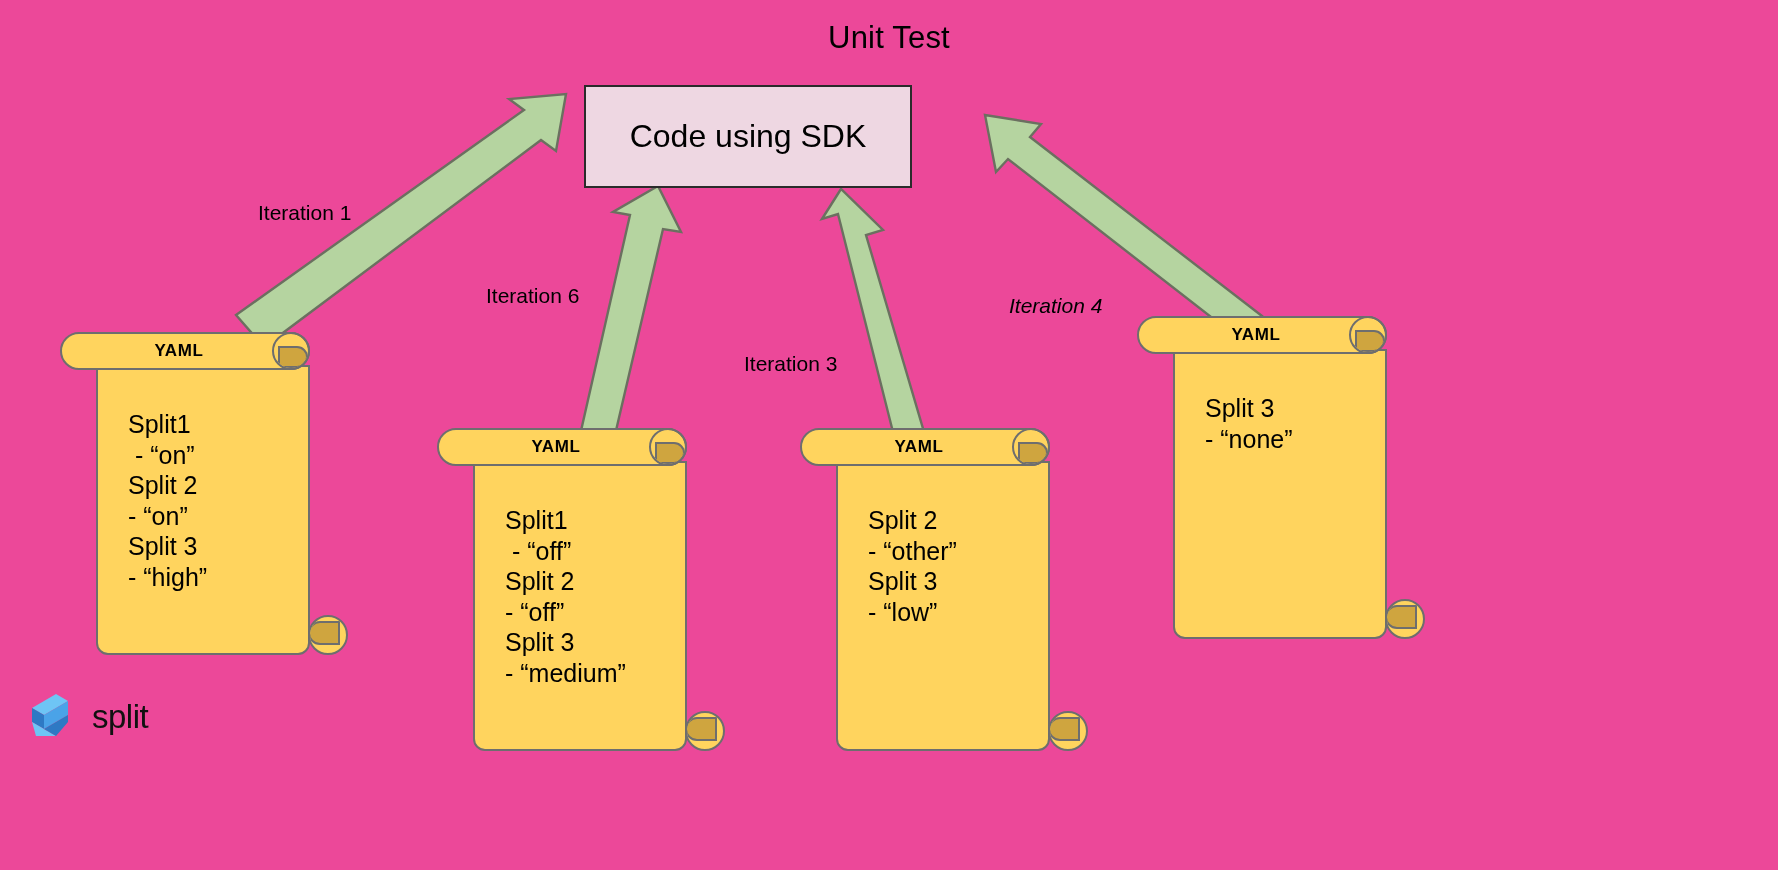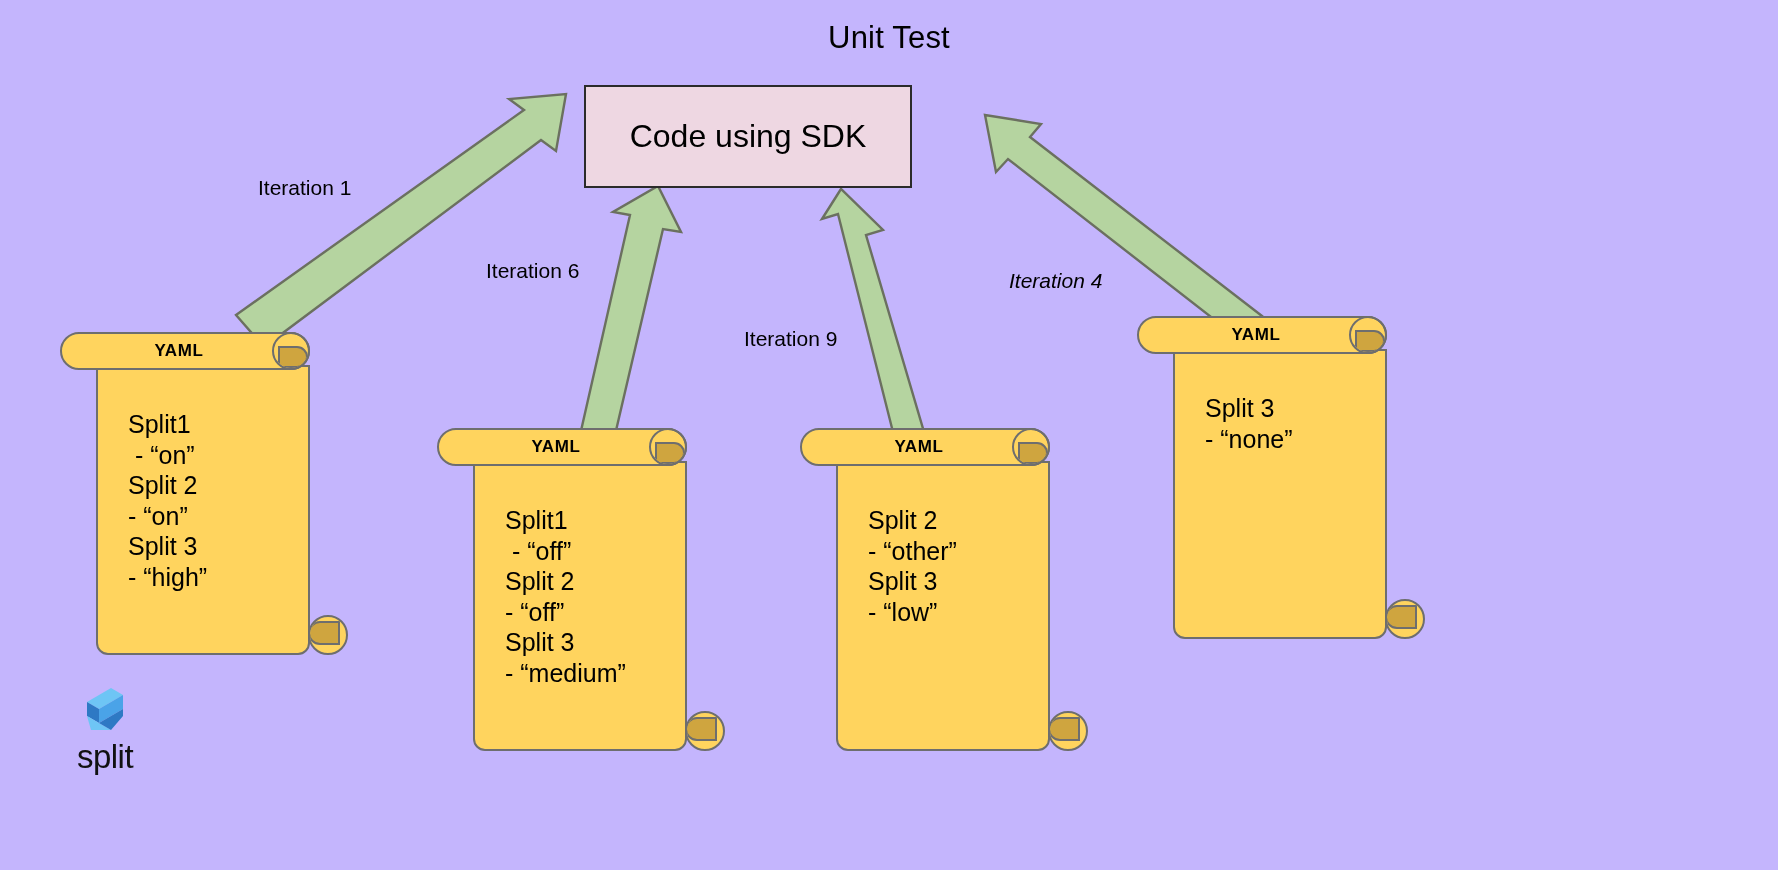--- a/index.html
+++ b/index.html
@@ -8,21 +8,21 @@
     background: #ffffff;
   }
   body {
     font-family: "Liberation Sans", sans-serif;
     -webkit-font-smoothing: antialiased;
   }
   #stage {
     position: relative;
     width: 1778px;
     height: 870px;
-    background: #c4b5fd;
+    background: #ec4899;
     overflow: hidden;
   }
   #arrow-layer {
     position: absolute;
     left: 0; top: 0;
     width: 1778px;
     height: 870px;
     pointer-events: none;
   }
 
@@ -57,20 +57,21 @@
     font-size: 32px;
     color: #000000;
   }
 
   
   .iter-label {
     position: absolute;
     font-size: 21px;
     color: #000000;
     white-space: nowrap;
+    margin-top: 25px;
   }
 
   
   .scroll {
     position: absolute;
   }
   .scroll-banner {
     position: absolute;
     left: 0;
     top: 0;
@@ -157,22 +158,21 @@
 
   
   .logo {
     position: absolute;
     left: 30px;
     top: 686px;
     width: 150px;
     height: 56px;
     display: flex;
     align-items: center;
-    gap: 8px;
-    flex-direction: column;
+    gap: 22px;
   }
   .logo-mark {
     width: 40px;
     height: 44px;
     flex: 0 0 auto;
   }
   .logo-word {
     font-size: 33px;
     color: #111111;
     letter-spacing: -0.5px;
@@ -198,21 +198,21 @@
 
     <polygon points="1262,316 1030,137 1041,124 985,115 996,172 1008,159 1238,338" fill="#b5d4a0" stroke="#6b7060" stroke-width="2.4" stroke-linejoin="miter"></polygon>
   </svg>
 
   <div class="code-box">
     <span class="code-box-label">Code using SDK</span>
   </div>
 
   <div class="iter-label" style="left:258px; top:176px;">Iteration 1</div>
   <div class="iter-label" style="left:486px; top:259px;">Iteration 6</div>
-  <div class="iter-label" style="left:744px; top:327px;">Iteration 9</div>
+  <div class="iter-label" style="left:744px; top:327px;">Iteration 3</div>
   <div class="iter-label" style="left:1009px; top:269px;font-style:italic;">Iteration 4</div>
 
   <div class="scroll" style="left:60px; top:332px; width:290px; height:330px;">
     <div class="scroll-body" style="left:36px; top:33px; width:214px; height:290px;"></div>
     <div class="scroll-banner" style="left:0px; top:0px; width:250px;">
       <span class="scroll-banner-label">YAML</span>
     </div>
     <div class="scroll-curl-top" style="left:212px; top:0px;"></div>
     <div class="scroll-curl-bottom" style="left:248px; top:283px;"></div>
     <div class="scroll-text" style="left:68px; top:77px;">Split1

